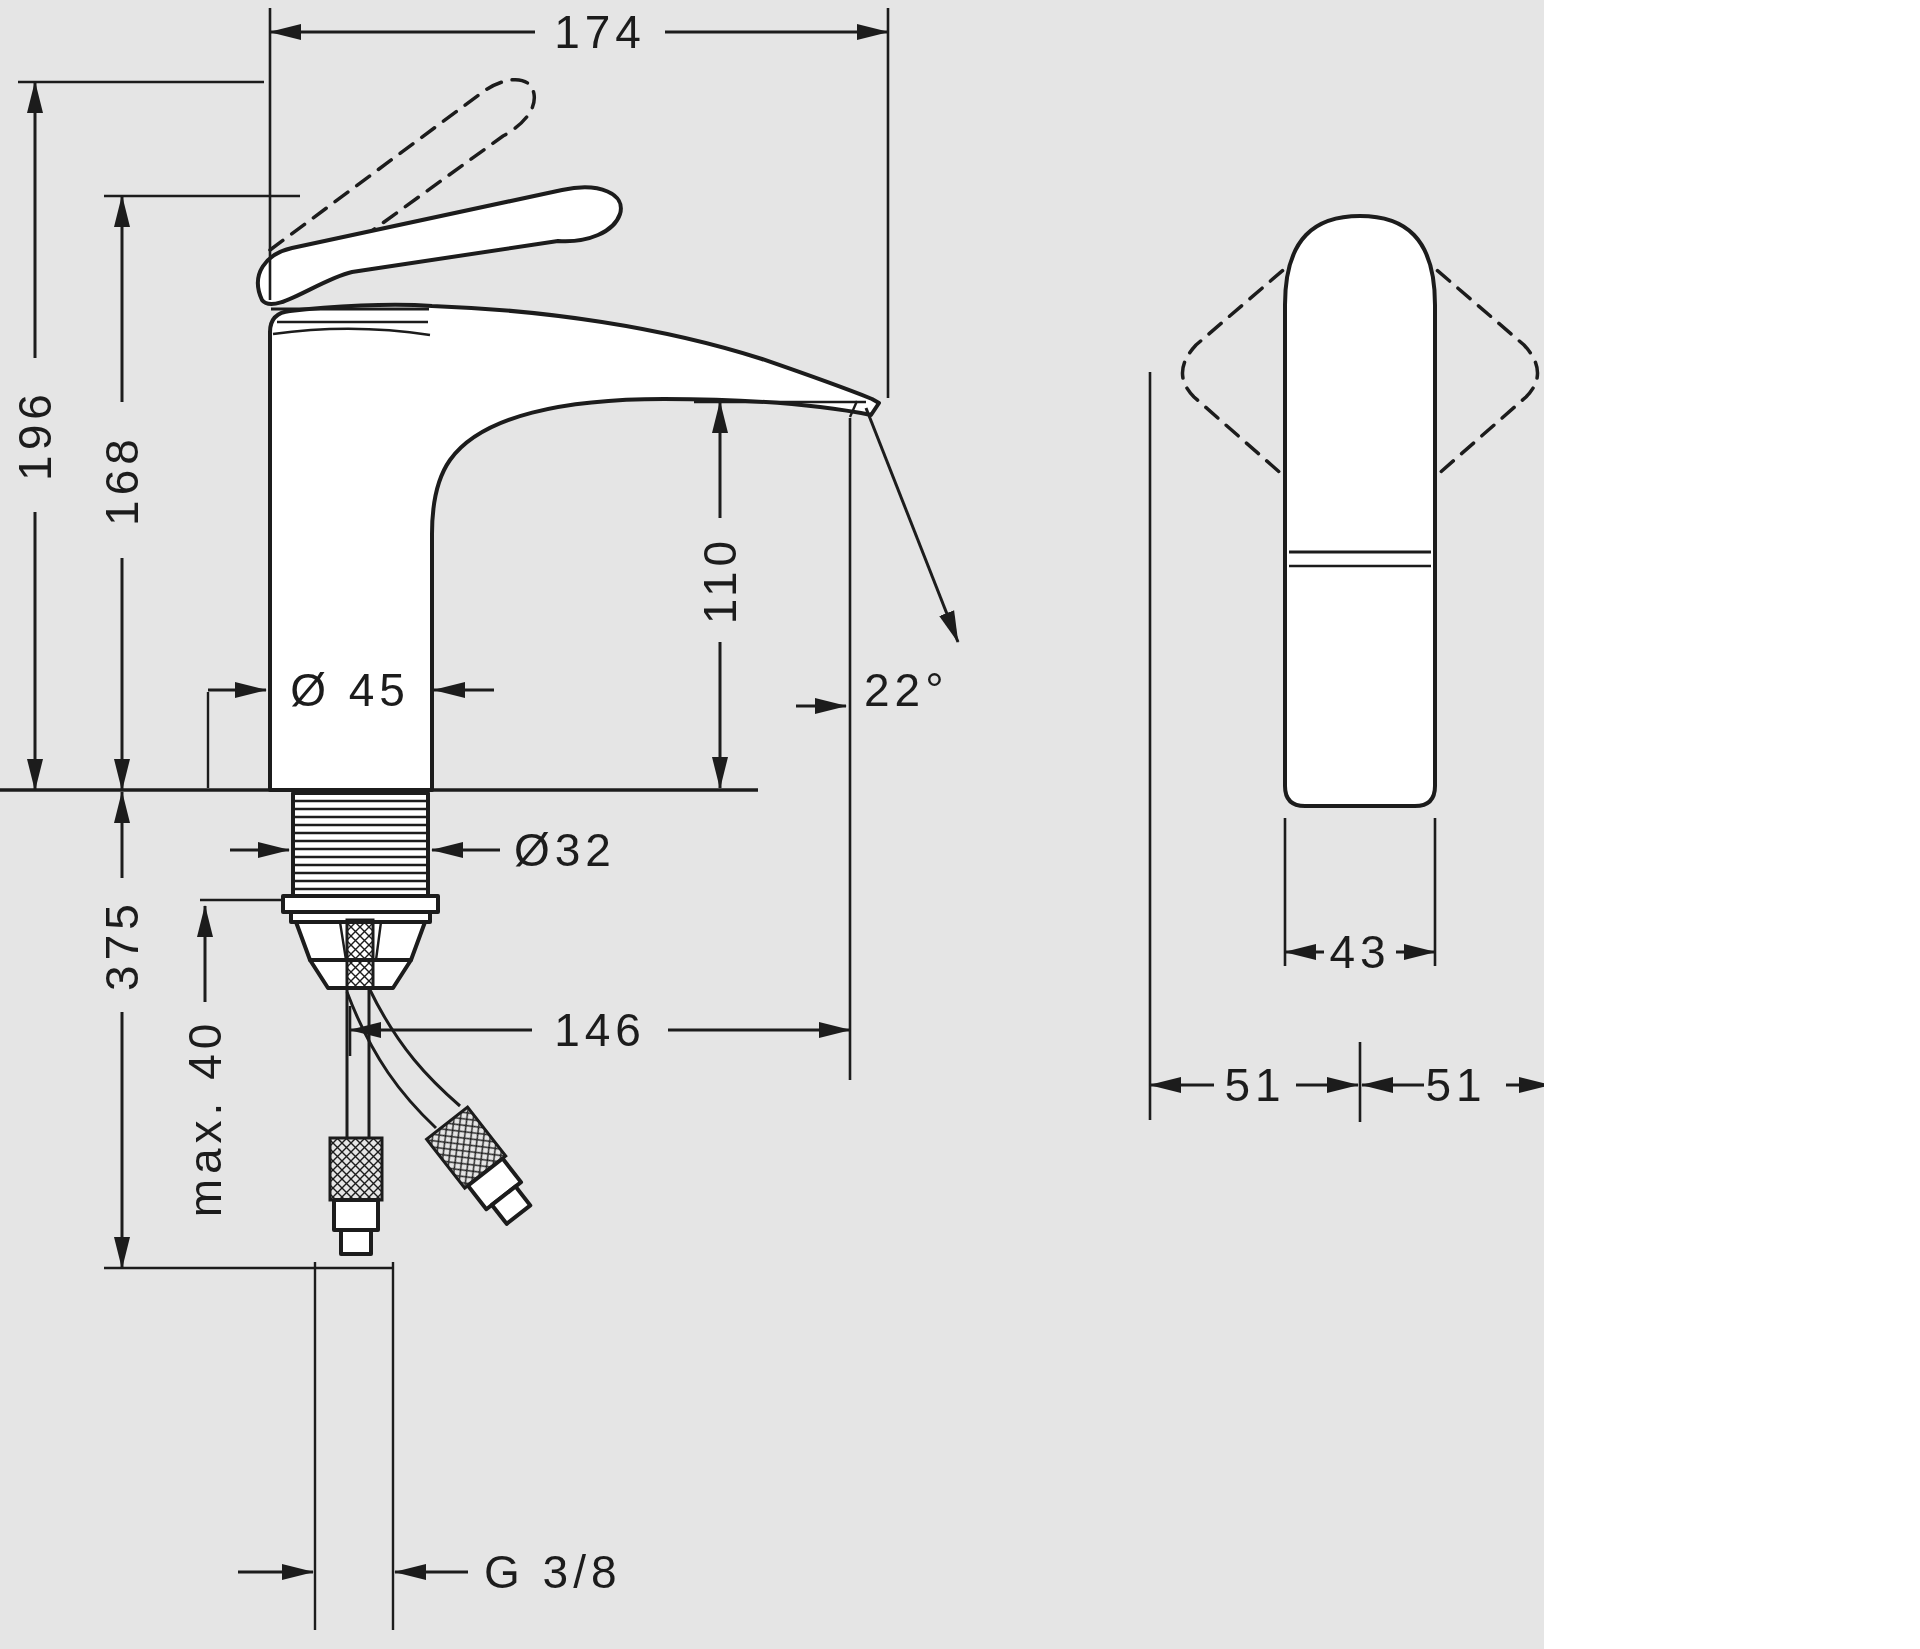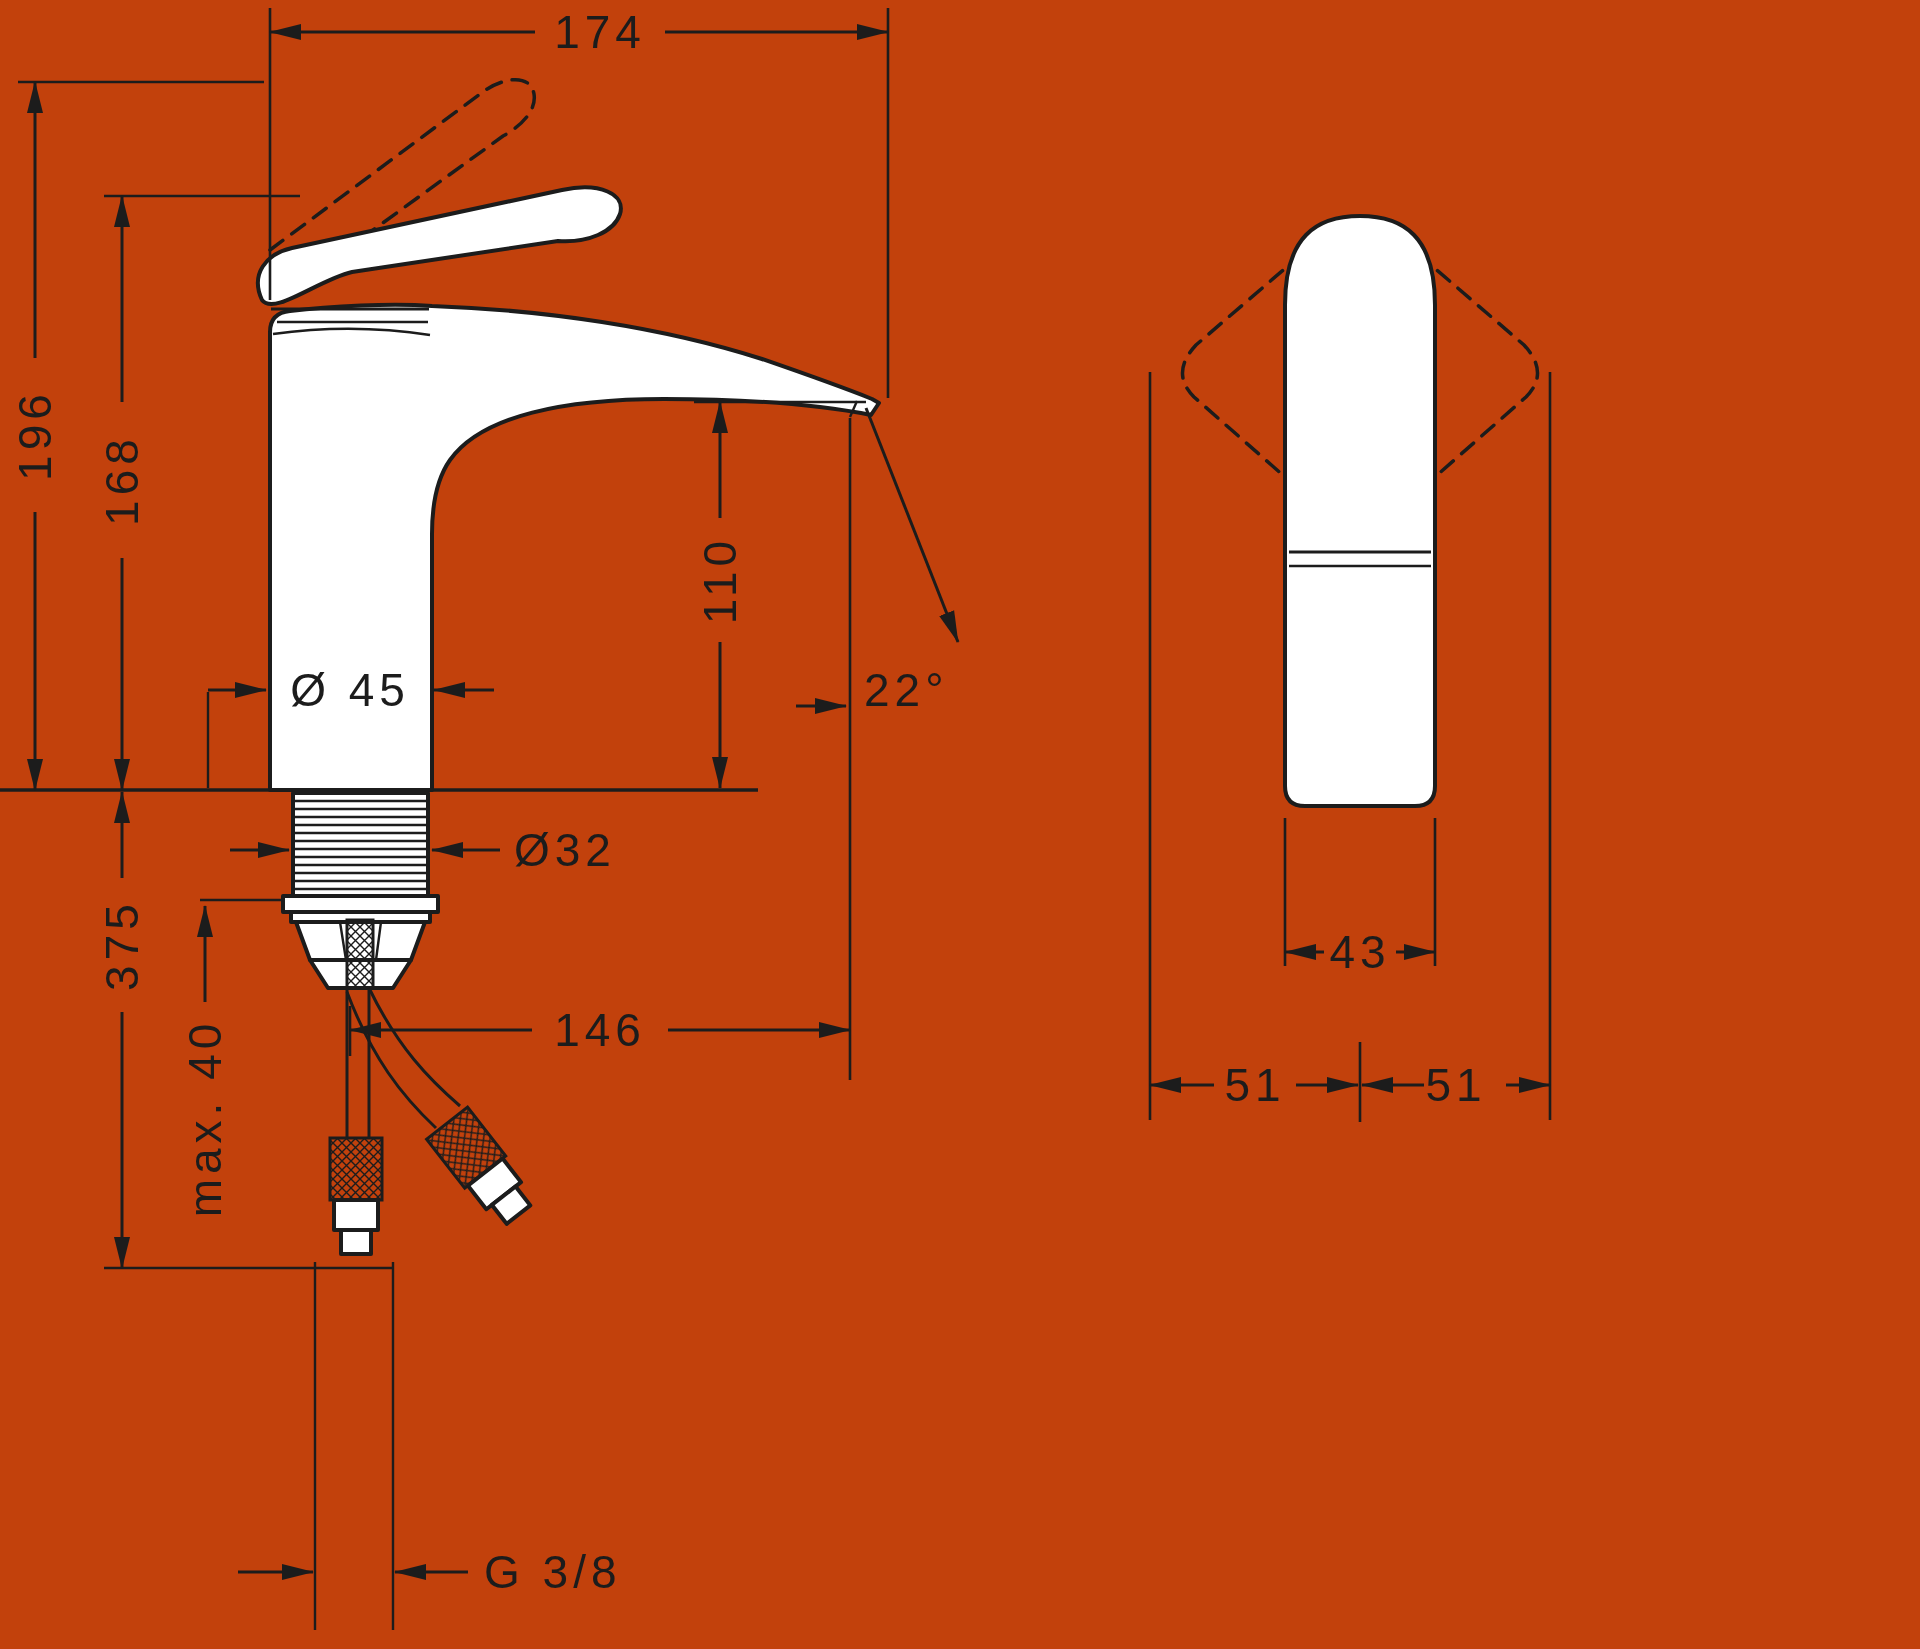--- a/index.html
+++ b/index.html
@@ -1,17 +1,17 @@
 <!DOCTYPE html>
 <html><head>
 <meta charset="utf-8">
 <style>
   html,body{margin:0;padding:0;background:#ffffff;}
   body{width:1920px;height:1649px;font-family:"Liberation Sans",sans-serif;}
-  .stage{position:relative;width:1920px;height:1649px;background:#c2410c;overflow:hidden;}
+  .stage{position:relative;width:1544px;height:1649px;background:#e5e5e5;overflow:hidden;}
   svg{display:block;}
   .ol   {fill:#ffffff;stroke:#1c1c1c;stroke-width:4;stroke-linejoin:round;}
   .ln   {fill:none;stroke:#1c1c1c;stroke-width:3;}
   .ln2  {fill:none;stroke:#1c1c1c;stroke-width:3.5;}
   .thin {fill:none;stroke:#1c1c1c;stroke-width:2.4;}
   .ext  {fill:none;stroke:#1c1c1c;stroke-width:2.6;}
   .dim  {fill:none;stroke:#1c1c1c;stroke-width:3;}
   .dash {fill:none;stroke:#1c1c1c;stroke-width:3.5;stroke-dasharray:16 11;stroke-linecap:round;}
   .hatchfill{fill:url(#hatch);stroke:#1c1c1c;stroke-width:3;}
   .dim-text{font-family:"Liberation Sans",sans-serif;font-size:46px;letter-spacing:5px;fill:#1c1c1c;}

